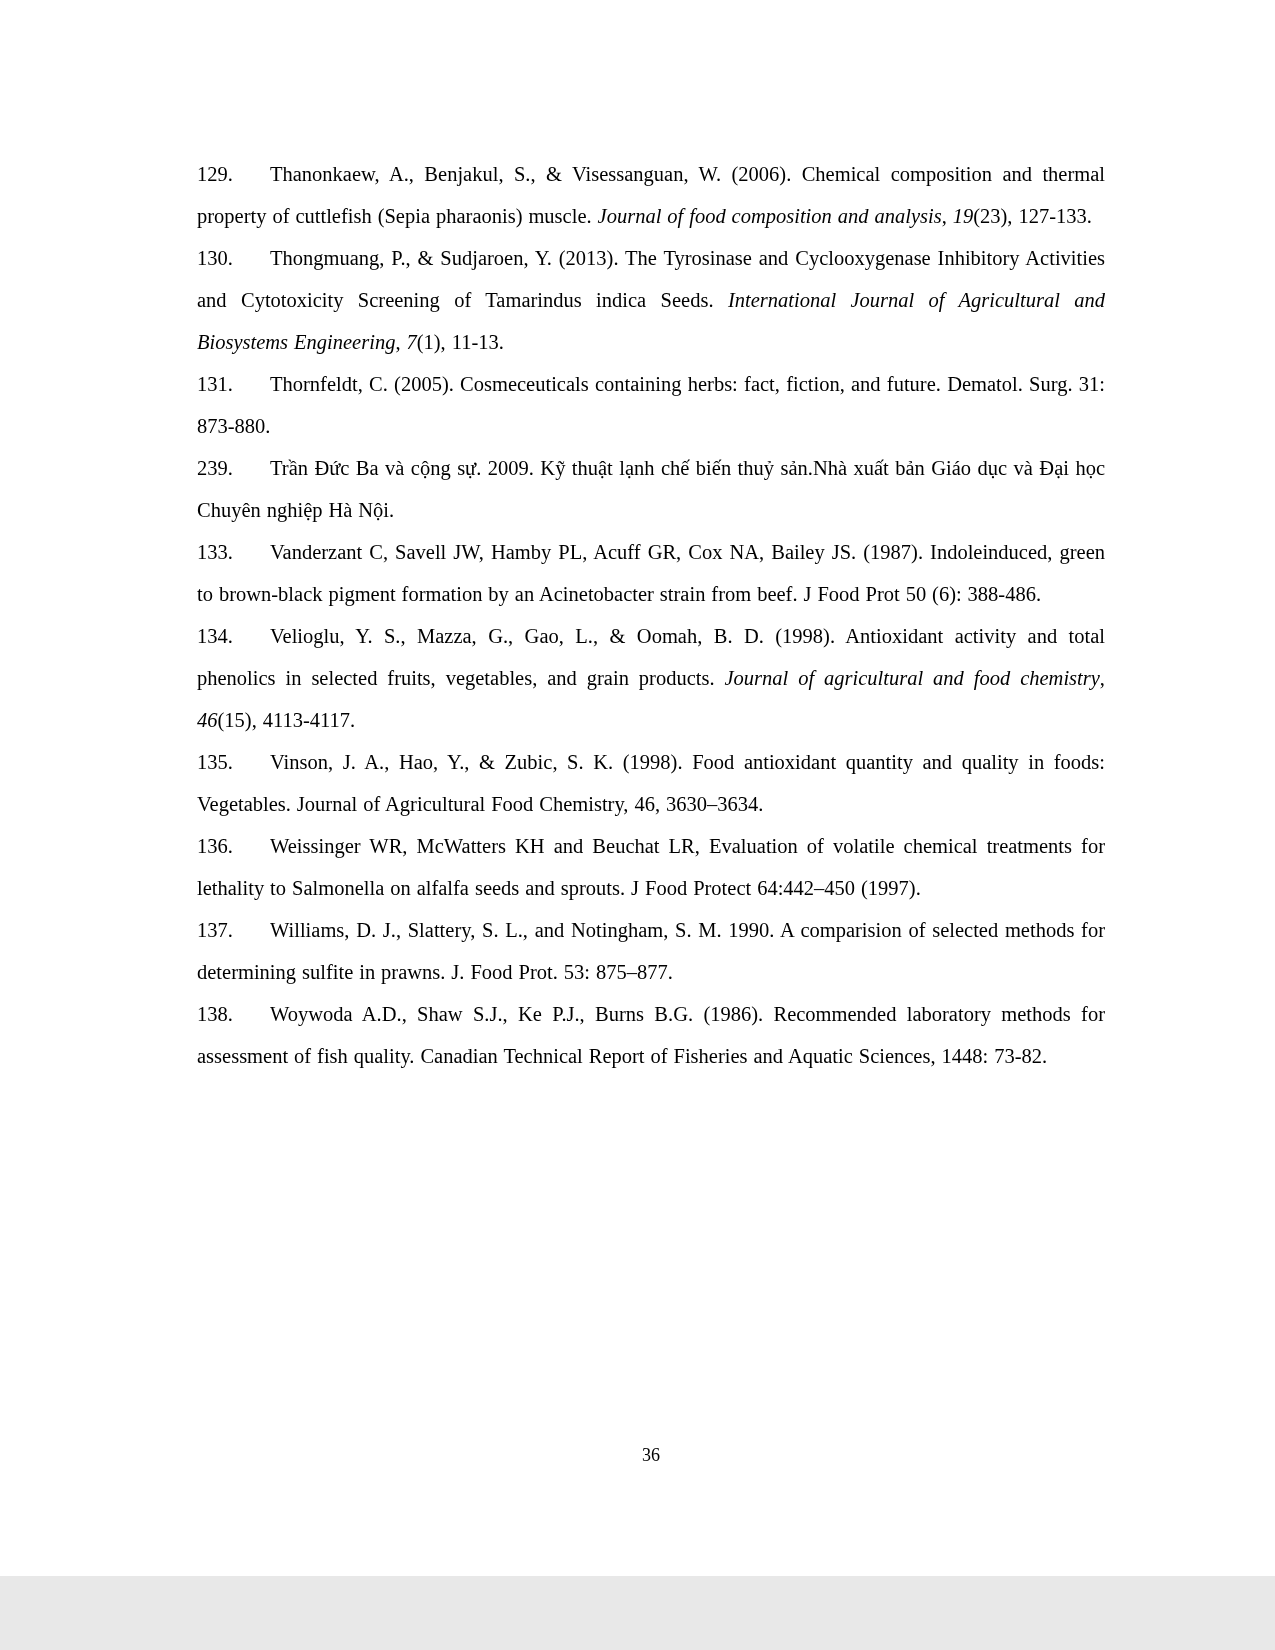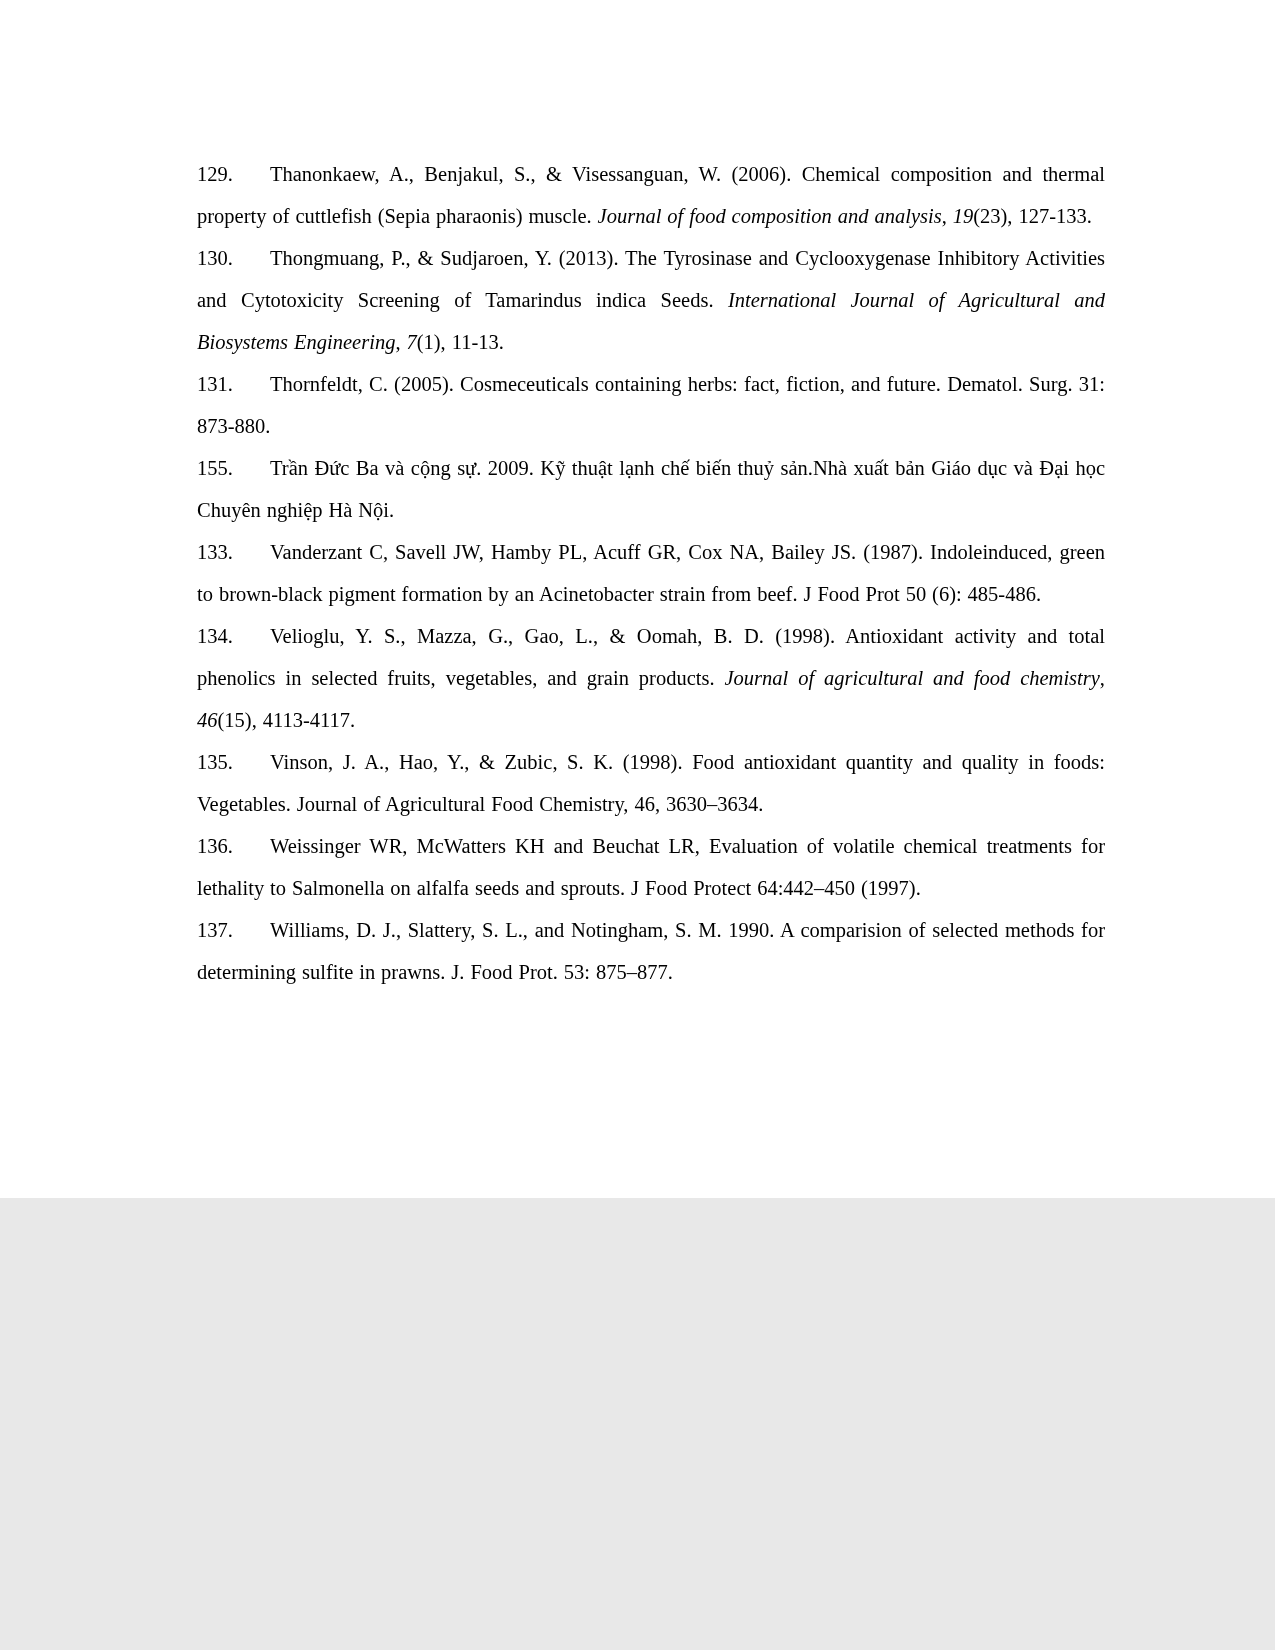--- a/index.html
+++ b/index.html
@@ -3,21 +3,21 @@
 <meta charset="utf-8">
 <style>
   html, body {
     margin: 0;
     padding: 0;
     background: #e8e8e8;
   }
   .page {
     position: relative;
     width: 1275px;
-    height: 1198px;
+    height: 1576px;
     margin: 0 auto;
     background: #ffffff;
     font-family: "Liberation Serif", "DejaVu Serif", serif;
     color: #000000;
     overflow: hidden;
   }
   .content {
     position: absolute;
     left: 197px;
     top: 153px;
@@ -49,21 +49,22 @@
   }
 </style>
 </head>
 <body>
 
 <div class="page">
   <div class="content">
       <p class="ref"><span class="ref-num">129.</span><span>Thanonkaew, A., Benjakul, S., &amp; Visessanguan, W. (2006). Chemical composition and thermal property of cuttlefish (Sepia pharaonis) muscle. </span><span class="italic">Journal of food composition and analysis</span><span>, </span><span class="italic">19</span><span>(23), 127-133.</span></p>
       <p class="ref"><span class="ref-num">130.</span><span>Thongmuang, P., &amp; Sudjaroen, Y. (2013). The Tyrosinase and Cyclooxygenase Inhibitory Activities and Cytotoxicity Screening of Tamarindus indica Seeds. </span><span class="italic">International Journal of Agricultural and Biosystems Engineering</span><span>, </span><span class="italic">7</span><span>(1), 11-13.</span></p>
       <p class="ref"><span class="ref-num">131.</span><span>Thornfeldt, C. (2005). Cosmeceuticals containing herbs: fact, fiction, and future. Dematol. Surg. 31: 873-880.</span></p>
-      <p class="ref"><span class="ref-num">155.</span><span>Trần Đức Ba và cộng sự. 2009. Kỹ thuật lạnh chế biến thuỷ sản.Nhà xuất bản Giáo dục và Đại học Chuyên nghiệp Hà Nội.</span></p>
-      <p class="ref"><span class="ref-num">133.</span><span>Vanderzant C, Savell JW, Hamby PL, Acuff GR, Cox NA, Bailey JS. (1987). Indoleinduced, green to brown-black pigment formation by an Acinetobacter strain from beef. J Food Prot 50 (6): 485-486.</span></p>
+      <p class="ref"><span class="ref-num">239.</span><span>Trần Đức Ba và cộng sự. 2009. Kỹ thuật lạnh chế biến thuỷ sản.Nhà xuất bản Giáo dục và Đại học Chuyên nghiệp Hà Nội.</span></p>
+      <p class="ref"><span class="ref-num">133.</span><span>Vanderzant C, Savell JW, Hamby PL, Acuff GR, Cox NA, Bailey JS. (1987). Indoleinduced, green to brown-black pigment formation by an Acinetobacter strain from beef. J Food Prot 50 (6): 388-486.</span></p>
       <p class="ref"><span class="ref-num">134.</span><span>Velioglu, Y. S., Mazza, G., Gao, L., &amp; Oomah, B. D. (1998). Antioxidant activity and total phenolics in selected fruits, vegetables, and grain products. </span><span class="italic">Journal of agricultural and food chemistry</span><span>, </span><span class="italic">46</span><span>(15), 4113-4117.</span></p>
       <p class="ref"><span class="ref-num">135.</span><span>Vinson, J. A., Hao, Y., &amp; Zubic, S. K. (1998). Food antioxidant quantity and quality in foods: Vegetables. Journal of Agricultural Food Chemistry, 46, 3630–3634.</span></p>
       <p class="ref"><span class="ref-num">136.</span><span>Weissinger WR, McWatters KH and Beuchat LR, Evaluation of volatile chemical treatments for lethality to Salmonella on alfalfa seeds and sprouts. J Food Protect 64:442–450 (1997).</span></p>
       <p class="ref"><span class="ref-num">137.</span><span>Williams, D. J., Slattery, S. L., and Notingham, S. M. 1990. A comparision of selected methods for determining sulfite in prawns. J. Food Prot. 53: 875–877.</span></p>
+      <p class="ref"><span class="ref-num">138.</span><span>Woywoda A.D., Shaw S.J., Ke P.J., Burns B.G. (1986). Recommended laboratory methods for assessment of fish quality. Canadian Technical Report of Fisheries and Aquatic Sciences, 1448: 73-82.</span></p>
     </div>
   <div class="page-number">36</div>
 </div>
 
 </body></html>

